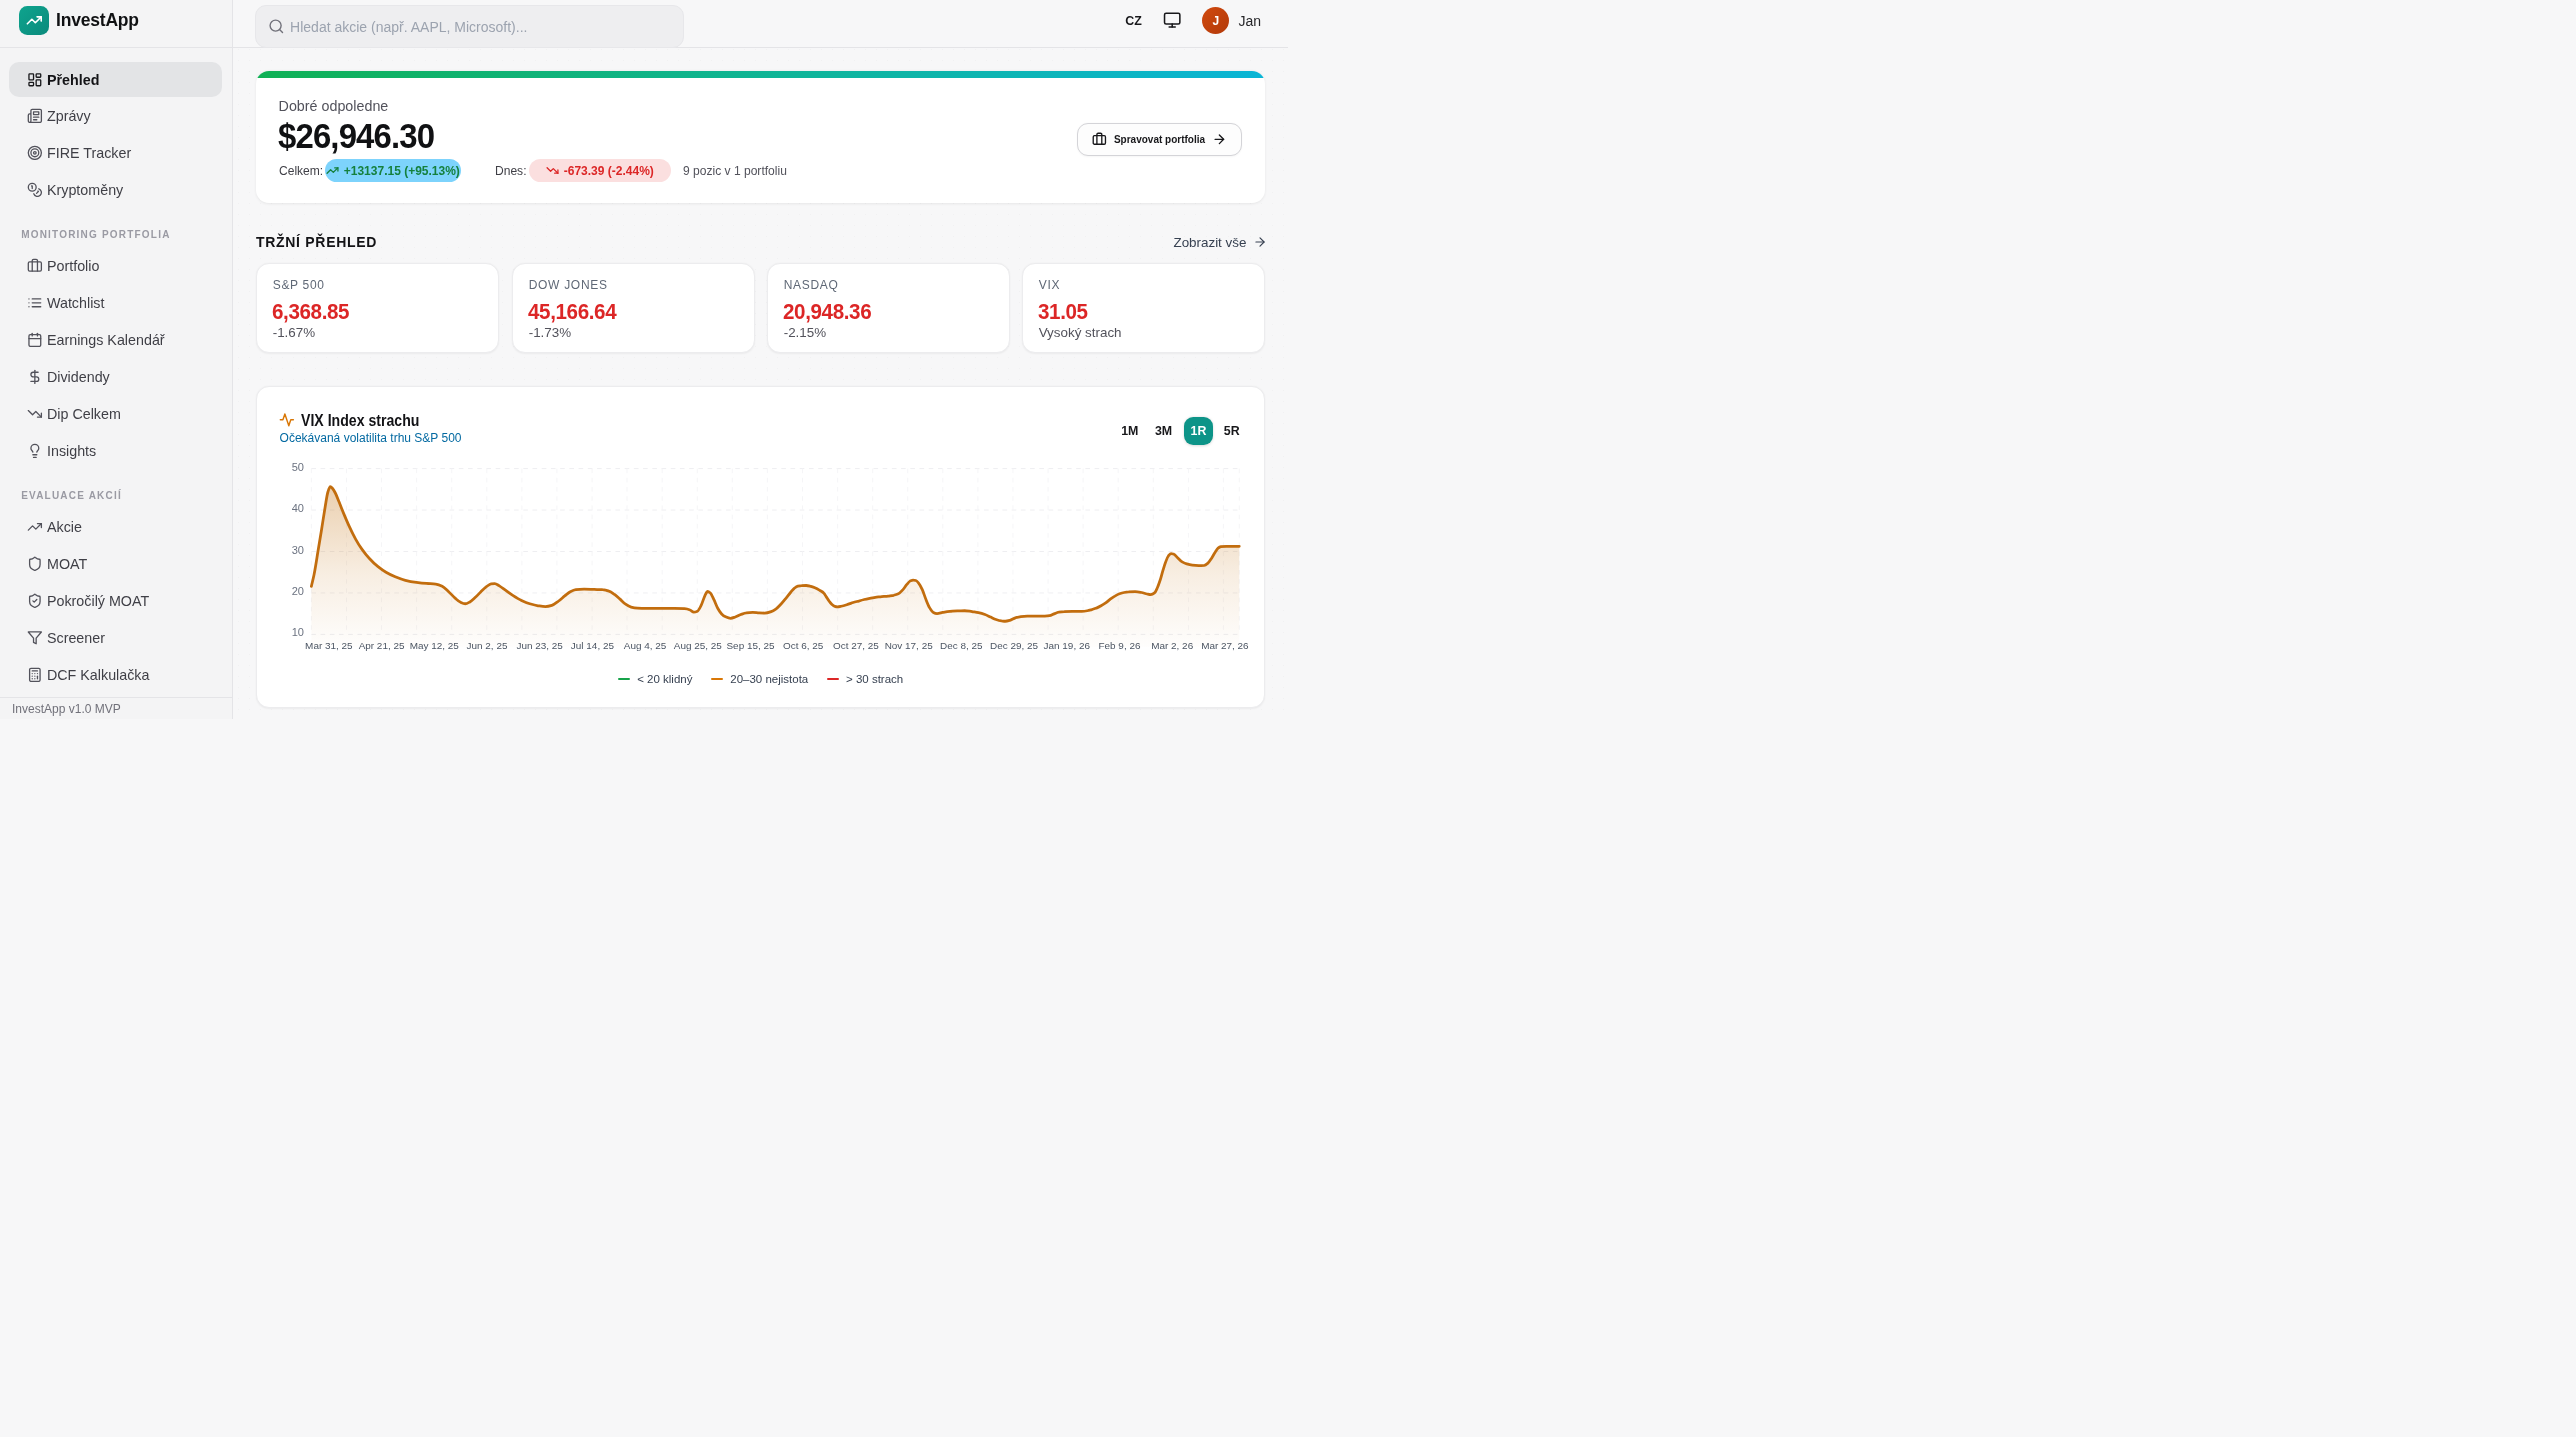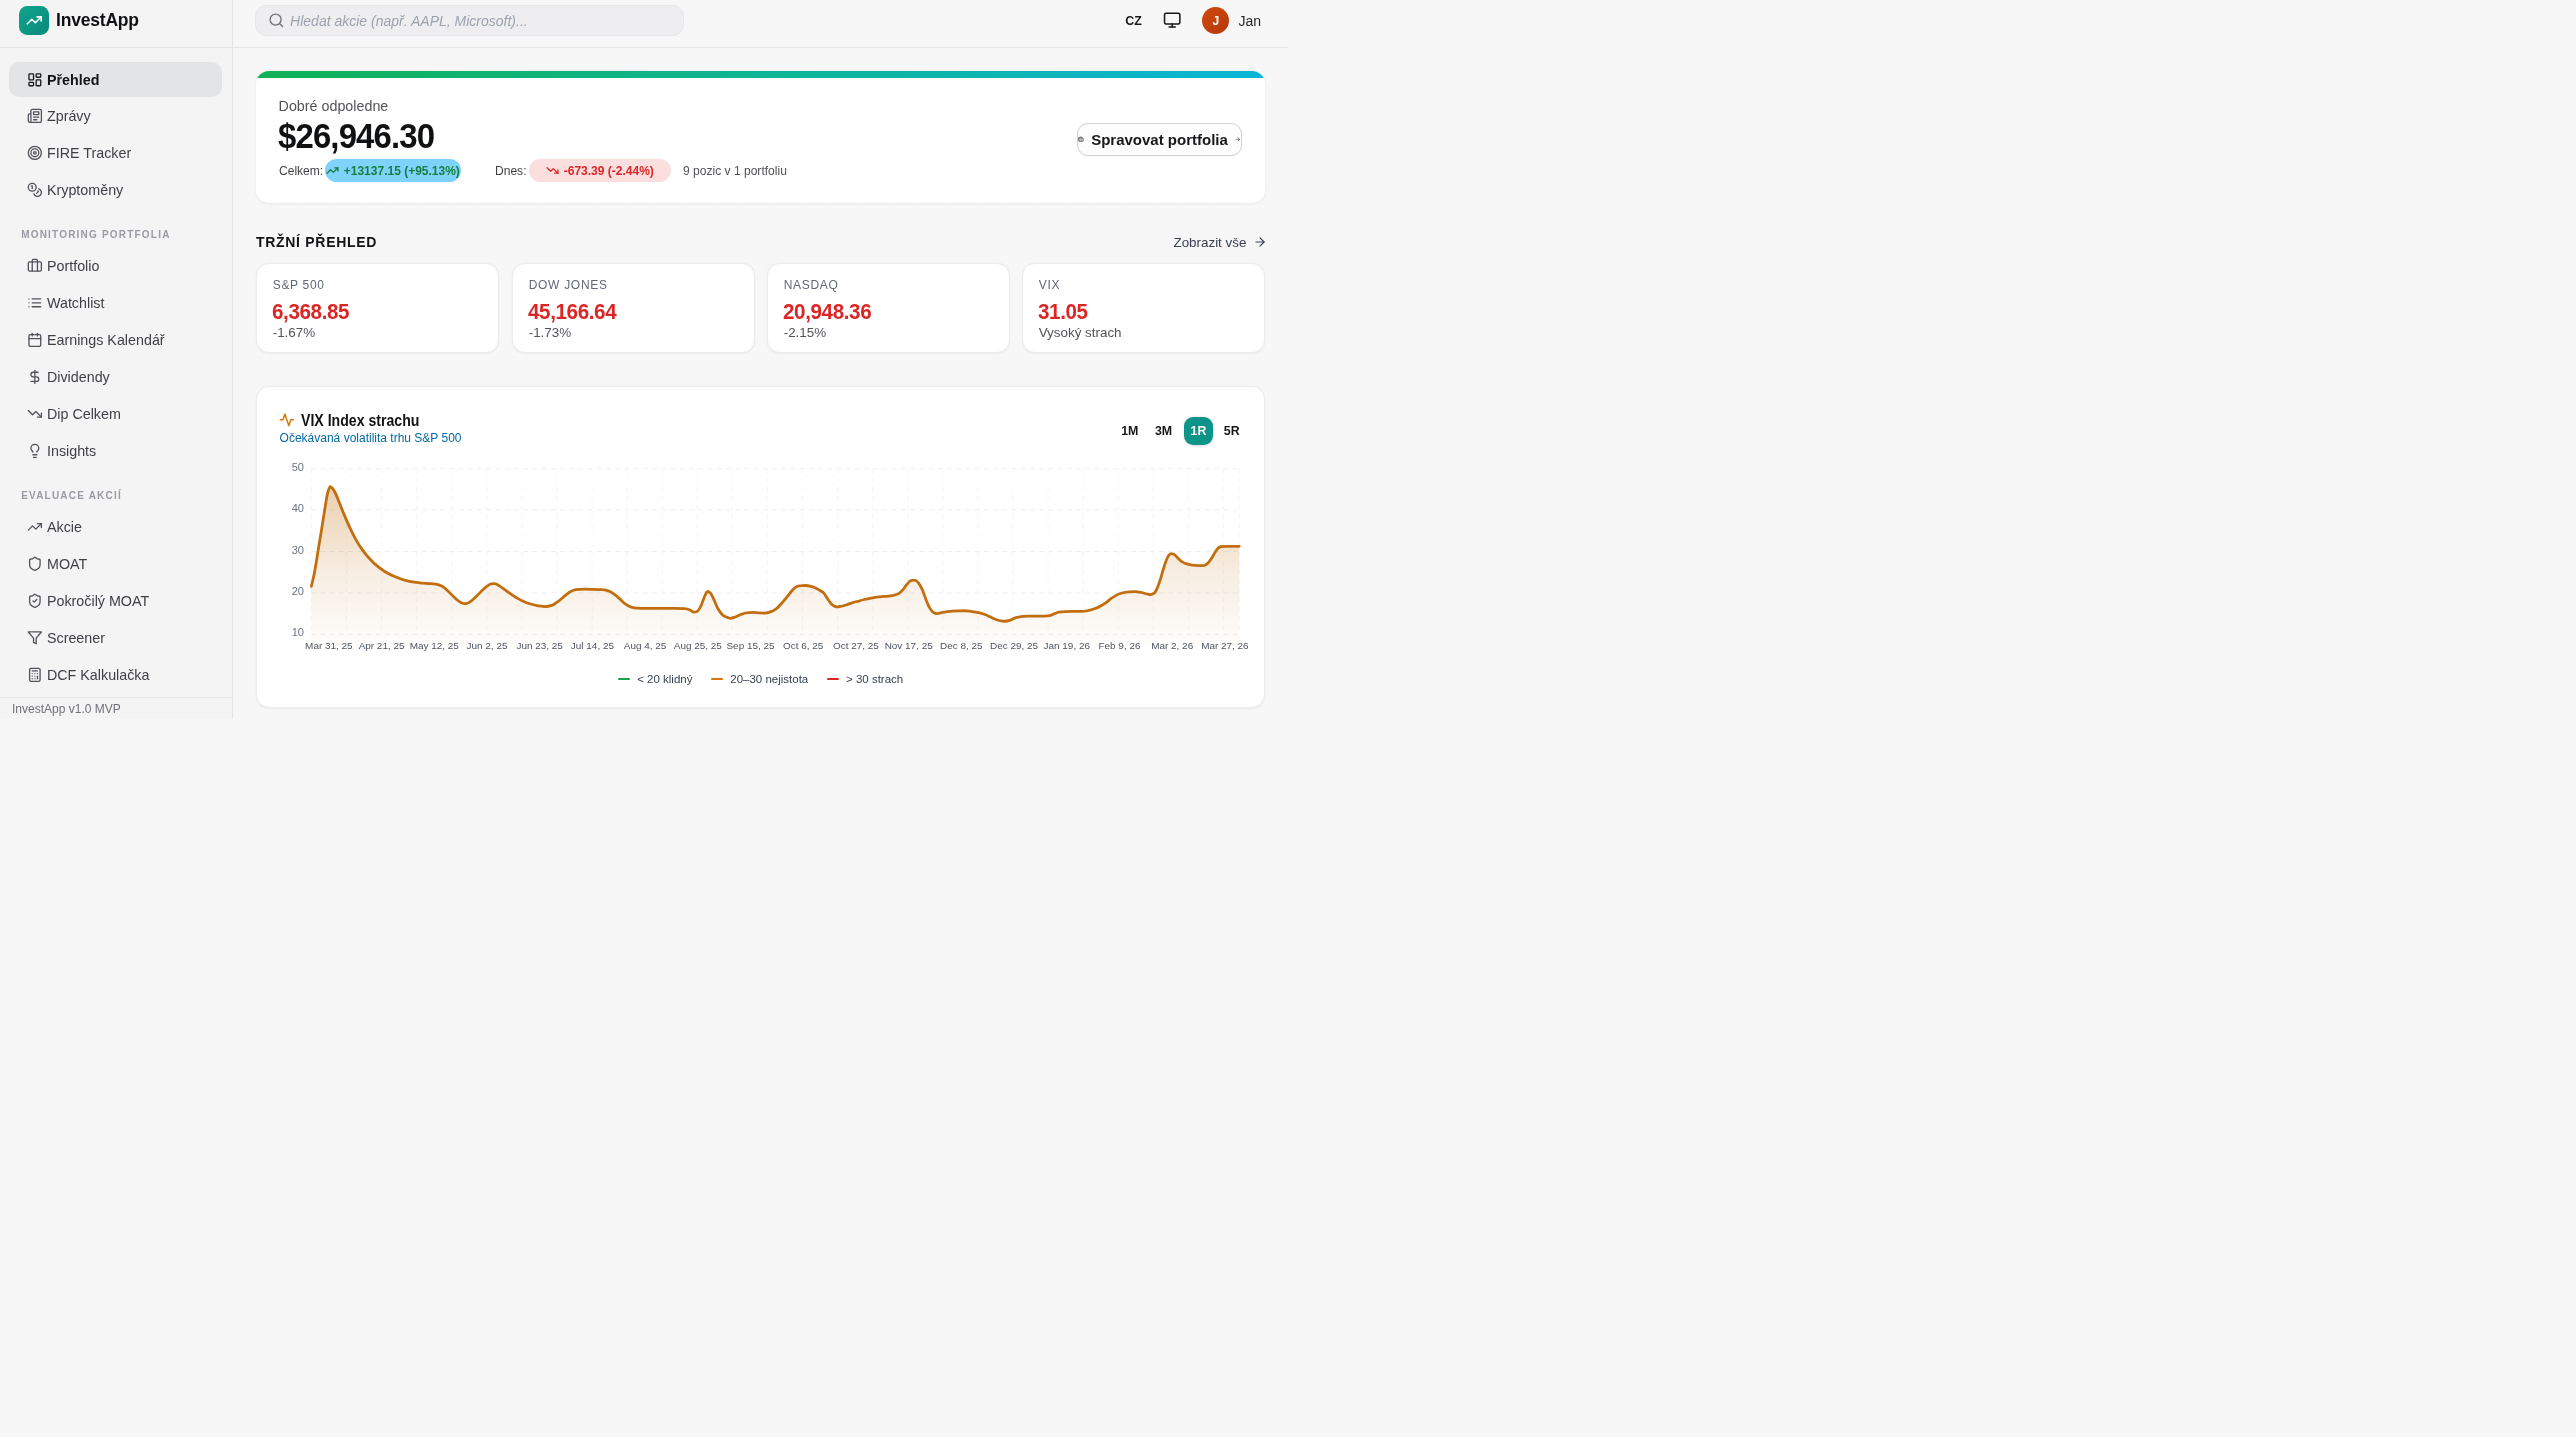--- a/index.html
+++ b/index.html
@@ -14,38 +14,38 @@
 #logo-box{position:absolute;left:19.3px;top:6.4px;width:29.5px;height:28.6px;border-radius:8.3px;background:linear-gradient(135deg,#0ea48e,#0b8a7c);display:flex;align-items:center;justify-content:center;}
 #logo-title{position:absolute;left:56px;top:10px;font-size:17.5px;font-weight:700;letter-spacing:-0.2px;color:#101113;}
 .nav{position:absolute;left:9.2px;right:10px;top:62px;}
 .nav-item{height:37px;display:flex;align-items:center;padding-left:18px;border-radius:10px;color:#3f3f46;font-size:14.3px;}
 .nav-item .lbl{margin-left:4.1px;white-space:nowrap;}
 .nav-item.active{background:#e3e4e6;color:#131316;font-weight:700;height:35px;}
 .nav-sec{height:39px;display:flex;align-items:flex-end;padding-bottom:7.4px;padding-left:12px;font-size:10px;font-weight:700;letter-spacing:1.2px;color:#9a9aa3;white-space:nowrap;}
 #side-foot{position:absolute;left:0;bottom:0;width:100%;height:22px;border-top:0.9px solid #e4e4e7;display:flex;align-items:center;padding-left:12px;font-size:12px;color:#71717a;}
 
 #hdr{position:absolute;left:233px;top:0;width:1055px;height:48px;background:#f7f7f8;border-bottom:0.9px solid #e4e4e7;}
-#search{position:absolute;left:22px;top:5px;width:429px;height:31px;background:#eeeef0;border:0.9px solid #e7e7ea;border-radius:11px;display:flex;align-items:center;padding-left:12px;font-style:italic;}
+#search{position:absolute;left:22px;top:5px;width:429px;height:43px;background:#eeeef0;border:0.9px solid #e7e7ea;border-radius:11px;display:flex;align-items:center;padding-left:12px;}
 #search .ph{margin-left:5.5px;font-size:14px;color:#9ca3af;}
 #hdr-right{position:absolute;right:27px;top:0;height:41px;display:flex;align-items:center;}
 #cz{font-size:12.4px;font-weight:700;color:#18181b;margin-left:31px;}
 #avatar{width:27px;height:27px;border-radius:50%;background:linear-gradient(135deg,#d1490e,#b23a0a);color:#fff;font-size:12px;font-weight:700;display:flex;align-items:center;justify-content:center;}
 #uname{font-size:14px;color:#27272a;margin-left:9.2px;}
 
 .card{background:#fff;border:0.9px solid #ececee;border-radius:13px;box-shadow:0 0.9px 1.8px rgba(0,0,0,.05);}
 #hero{position:absolute;left:256px;top:71px;width:1009px;height:132px;overflow:hidden;border:none;box-shadow:0 0.9px 2.8px rgba(0,0,0,.07);}
 #hero-bar{height:7.4px;background:linear-gradient(90deg,#10b155,#0fb59b 55%,#0ab5d6);}
 #greet{position:absolute;left:22.6px;top:27px;font-size:14.3px;color:#52525b;}
 #amount{position:absolute;left:22px;top:45px;font-size:35px;font-weight:700;letter-spacing:-0.9px;color:#101113;transform:scaleX(.94);transform-origin:left;}
 .hrow{position:absolute;top:88px;height:23px;display:flex;align-items:center;font-size:13.4px;color:#3f3f46;transform:scaleX(.9);transform-origin:left;}
 .pill{position:absolute;top:88px;height:23px;border-radius:12px;display:flex;align-items:center;justify-content:center;font-weight:700;font-size:12px;}
 .pill svg{margin-right:4.6px;}
 #pill-g{left:69px;width:136px;background:#7dd3fc;color:#15803d;}
 #pill-r{left:273px;width:142px;background:#fbdfdf;color:#dc2626;}
-#hero-btn{position:absolute;left:821px;top:52px;width:165px;height:33px;white-space:nowrap;background:#fdfdfd;border:0.9px solid #d4d4d8;border-radius:11px;display:flex;align-items:center;justify-content:center;font-size:15px;font-weight:700;color:#18181b;box-shadow:0 0.9px 1.8px rgba(0,0,0,.04);}
+#hero-btn{position:absolute;left:821px;top:52px;width:165px;height:33px;white-space:nowrap;background:#fdfdfd;border:0.9px solid #d4d4d8;border-radius:11px;display:flex;align-items:center;justify-content:center;font-size:10px;font-weight:700;color:#18181b;box-shadow:0 0.9px 1.8px rgba(0,0,0,.04);}
 
 #sec-row{position:absolute;left:256px;top:233px;width:1009px;height:18.4px;}
 #sec-title{position:absolute;left:0;top:0.9px;font-size:14px;font-weight:700;letter-spacing:0.7px;color:#131316;}
 #sec-more{position:absolute;right:-1.8px;top:1.8px;font-size:13.4px;color:#374151;display:flex;align-items:center;}
 .mcard{position:absolute;top:263px;width:243px;height:90px;}
 .mcard .lab{position:absolute;left:15.7px;top:14.3px;font-size:12px;letter-spacing:0.7px;color:#5f6876;font-weight:500;}
 .mcard .val{position:absolute;left:15px;top:35px;font-size:21.7px;font-weight:700;letter-spacing:-0.4px;color:#dc2626;transform:scaleX(.95);transform-origin:left;}
 .mcard .chg{position:absolute;left:15.7px;top:61px;font-size:13.4px;color:#52525b;}
 
 #vix{position:absolute;left:256px;top:386px;width:1009px;height:322px;}

